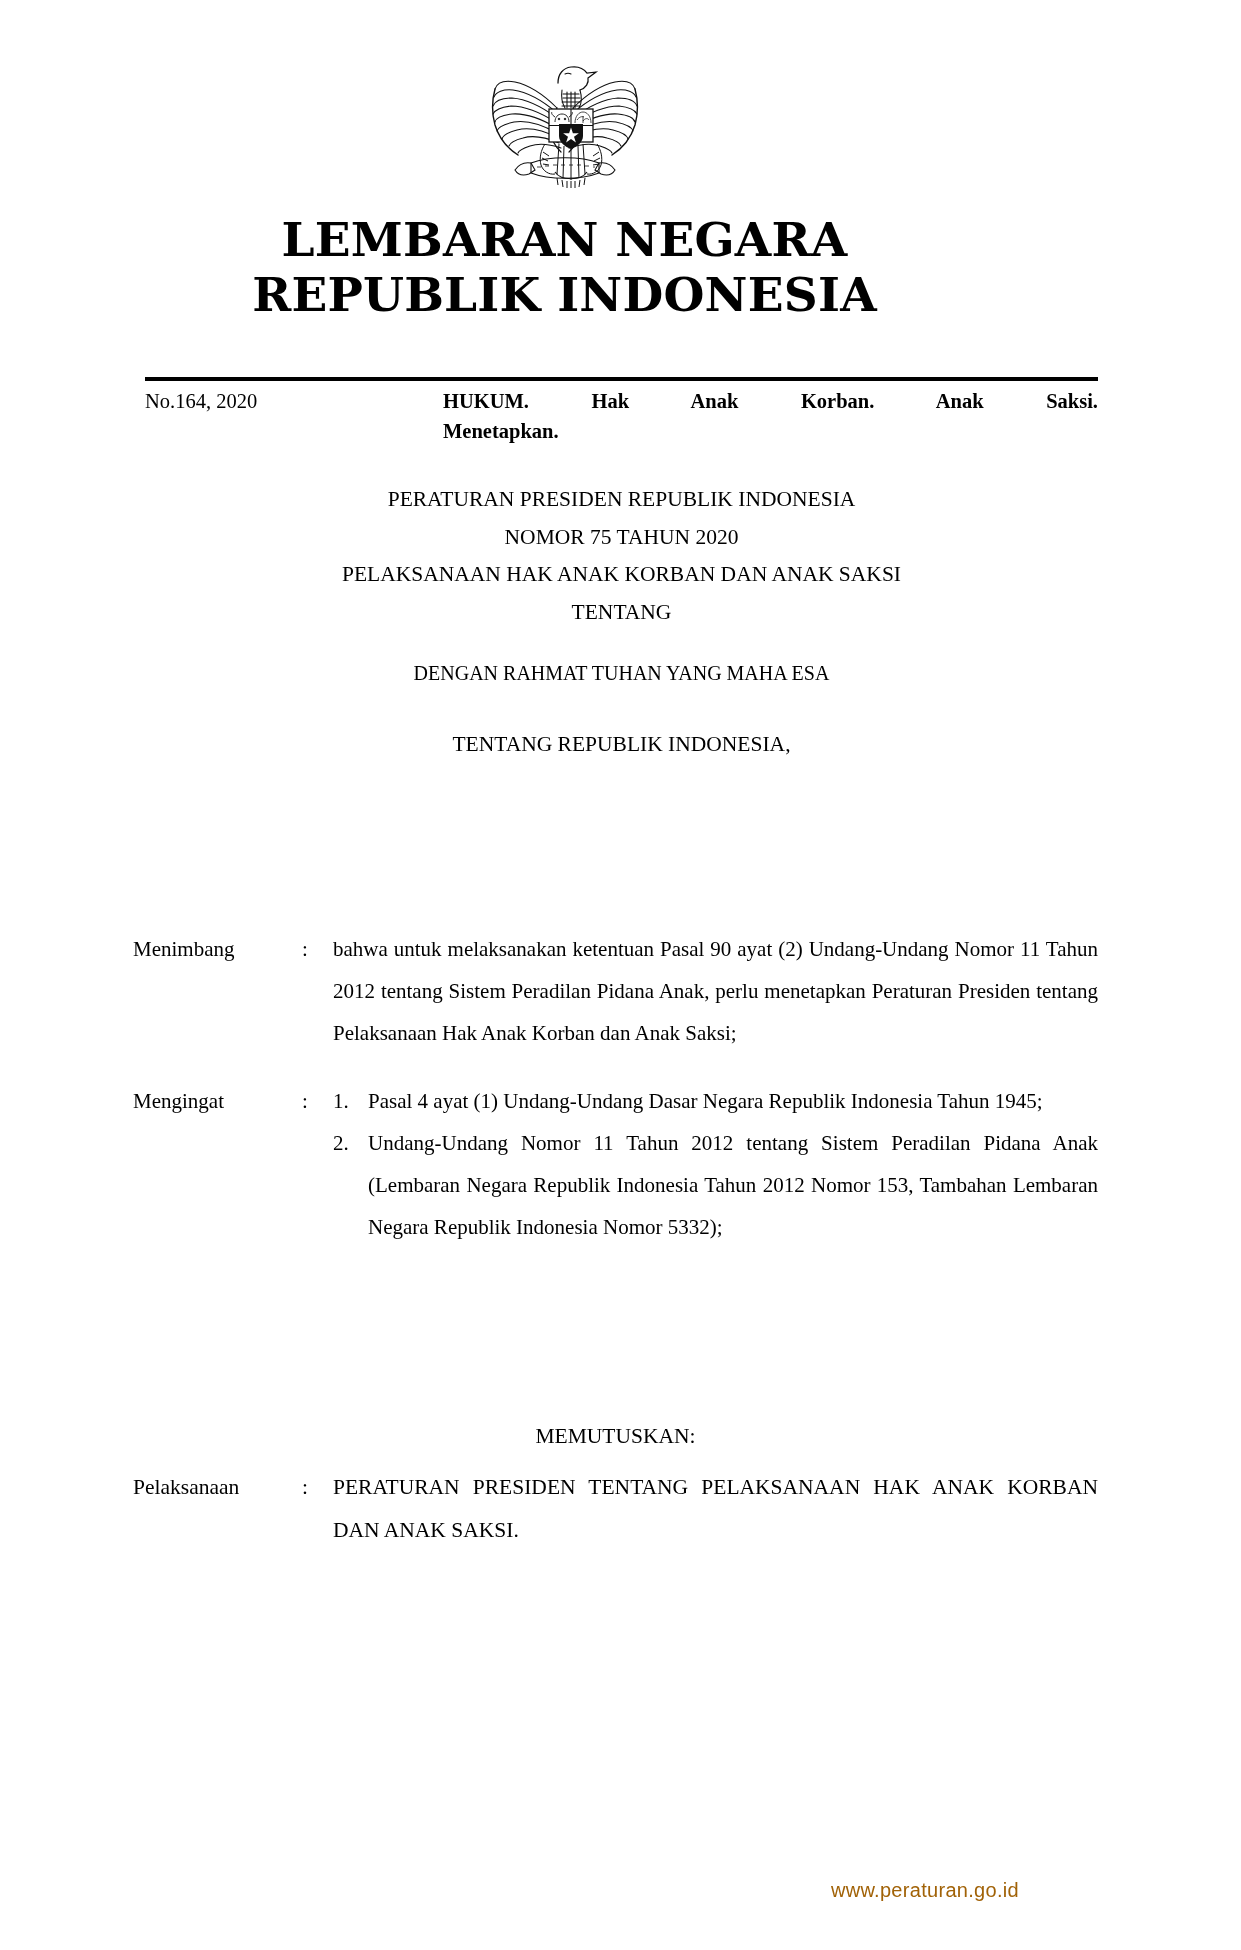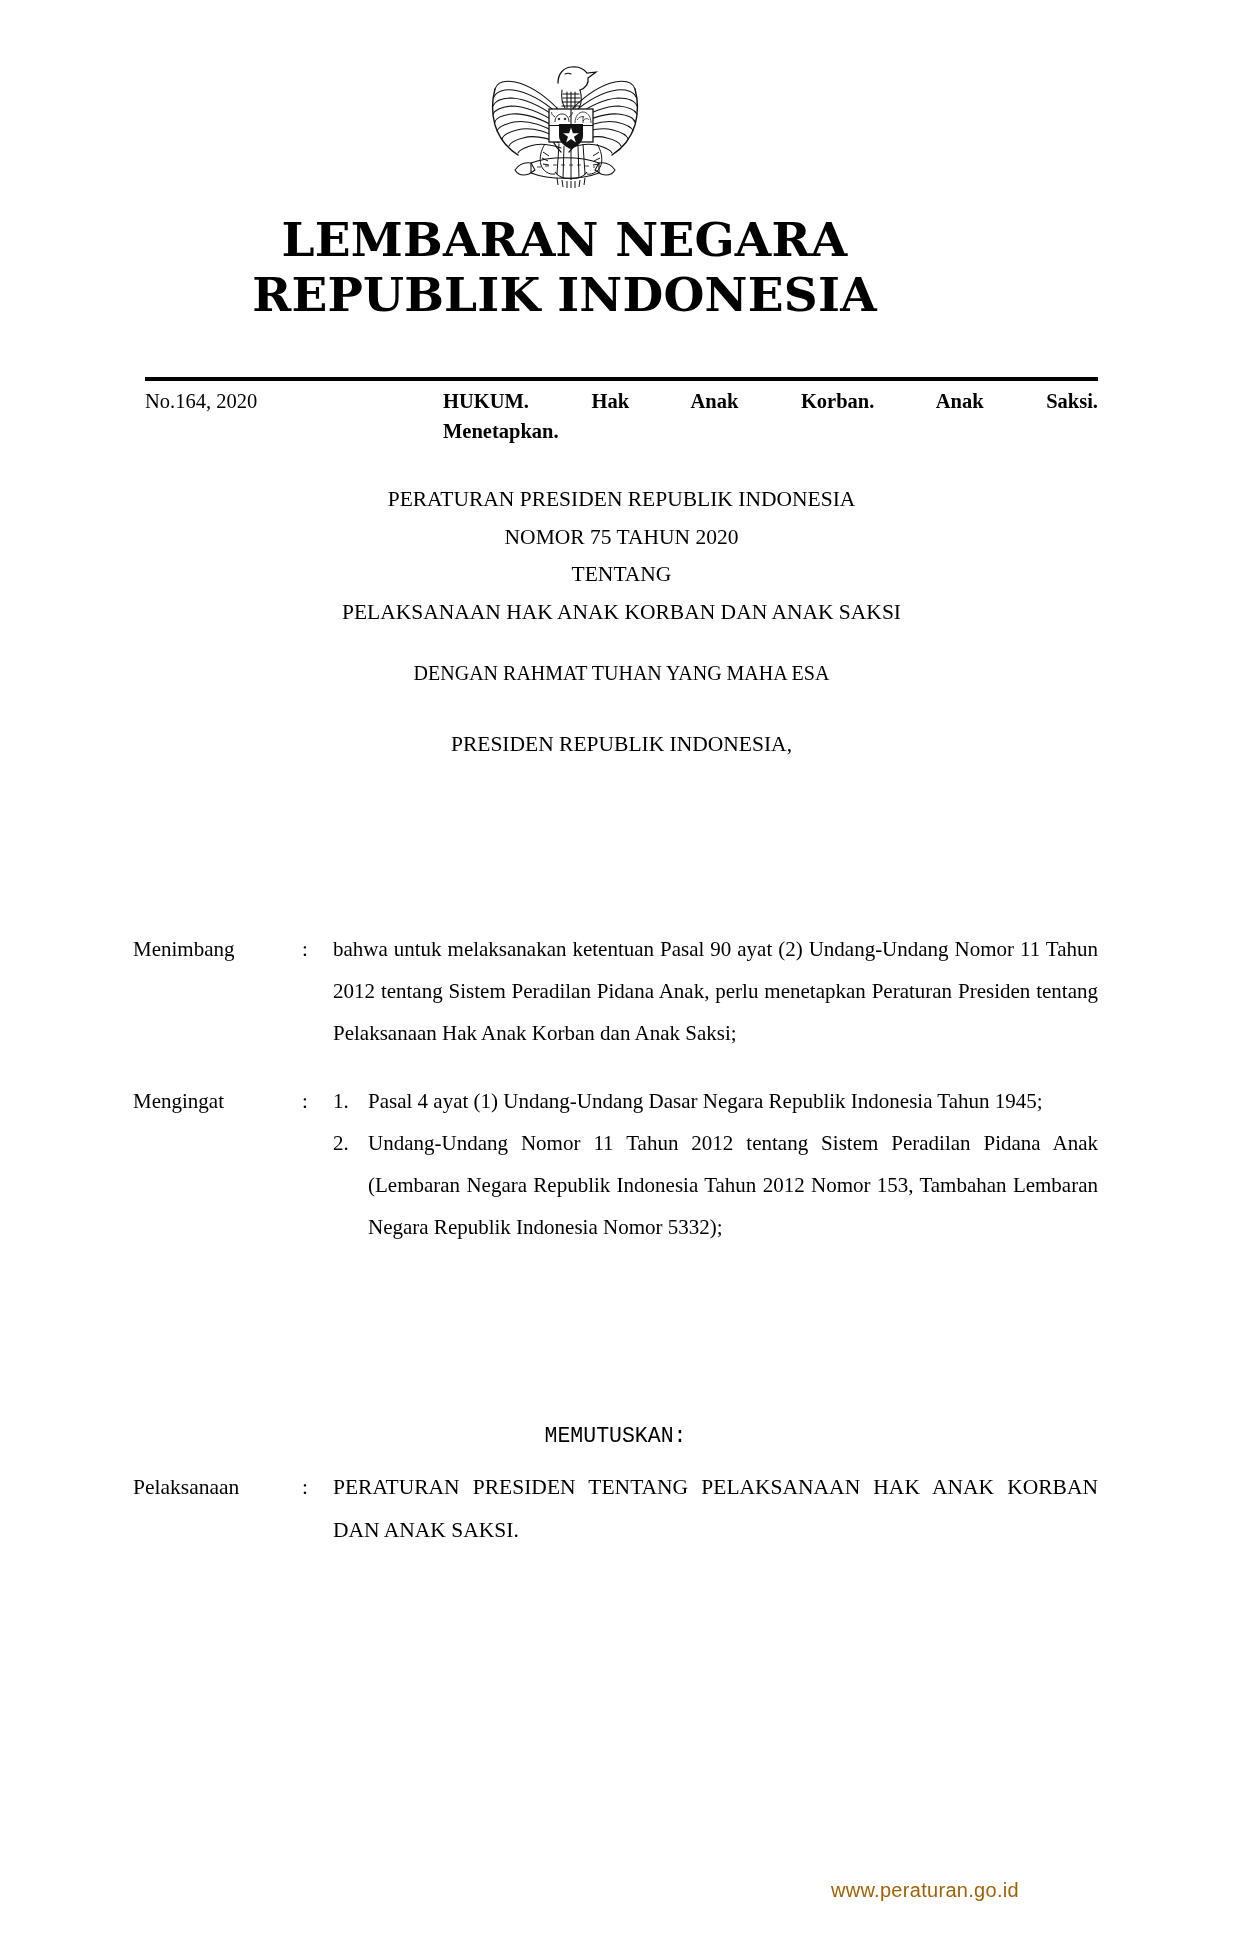--- a/index.html
+++ b/index.html
@@ -185,21 +185,20 @@
   }
 
   
   .memutuskan {
     position: absolute;
     left: 133px;
     top: 1424px;
     width: 965px;
     text-align: center;
     font-size: 21.5px;
-    font-family: Liberation Mono, monospace;
   }
   .menetapkan {
     position: absolute;
     left: 133px;
     top: 1466px;
     width: 965px;
     font-size: 21.5px;
   }
   .menetapkan .clause { margin-bottom: 0; }
 
@@ -313,26 +312,26 @@
     <div class="issue-no">No.164, 2020</div>
     <div class="issue-subject">
       <span class="just-line">HUKUM. Hak Anak Korban. Anak Saksi.</span>
       <span class="last-line">Menetapkan.</span>
     </div>
   </div>
 
   <div class="title-block">
     <span class="t-line">PERATURAN PRESIDEN REPUBLIK INDONESIA</span>
     <span class="t-line">NOMOR 75 TAHUN 2020</span>
+    <span class="t-line">PELAKSANAAN HAK ANAK KORBAN DAN ANAK SAKSI</span>
     <span class="t-line">TENTANG</span>
-    <span class="t-line">PELAKSANAAN HAK ANAK KORBAN DAN ANAK SAKSI</span>
   </div>
 
   <div class="invocation">DENGAN RAHMAT TUHAN YANG MAHA ESA</div>
-  <div class="presiden-line">PRESIDEN REPUBLIK INDONESIA,</div>
+  <div class="presiden-line">TENTANG REPUBLIK INDONESIA,</div>
 
   <div class="clauses">
 
     <div class="clause">
       <div class="label">Menimbang</div>
       <div class="colon">:</div>
       <div class="content">
         <p class="para-justify">bahwa untuk melaksanakan ketentuan Pasal 90 ayat (2) Undang-Undang Nomor 11 Tahun 2012 tentang Sistem Peradilan Pidana Anak, perlu menetapkan Peraturan Presiden tentang Pelaksanaan Hak Anak Korban dan Anak Saksi;</p>
       </div>
     </div>

